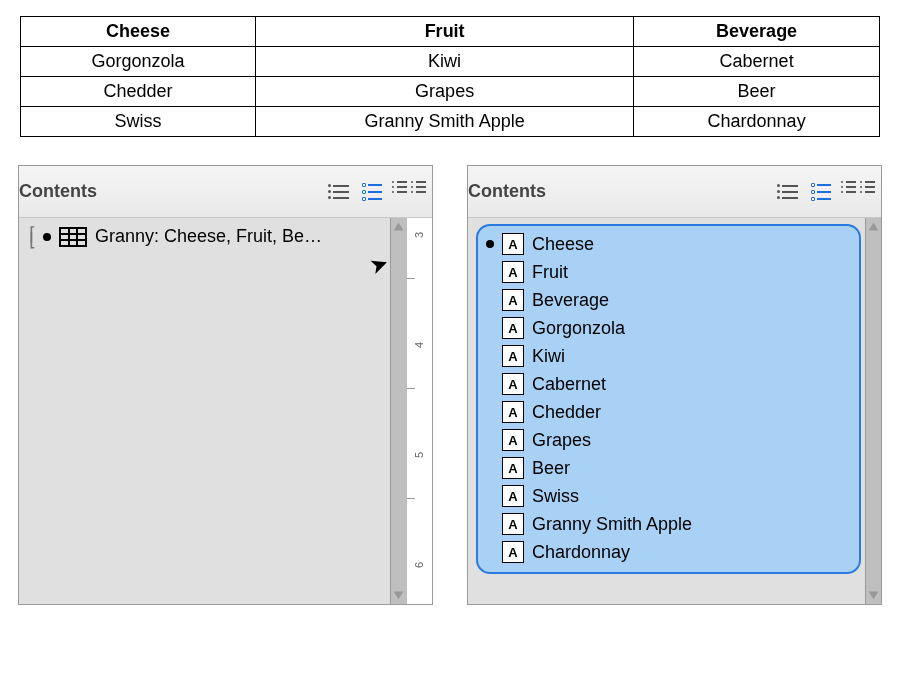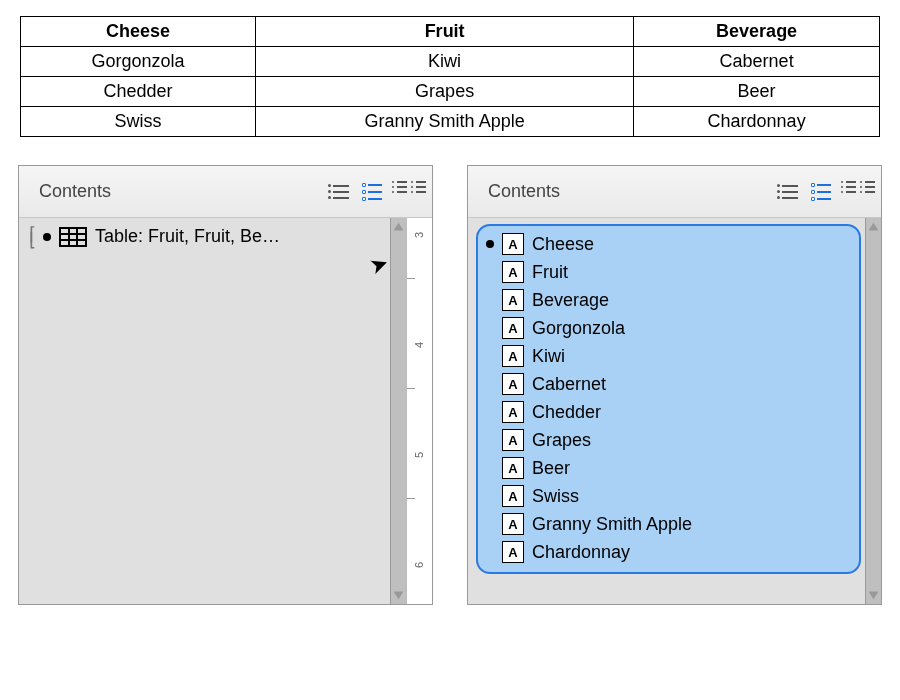--- a/index.html
+++ b/index.html
@@ -43,25 +43,25 @@
     display: flex;
     flex-direction: column;
   }
   .panel-left  { width: 430px; height: 440px; }
   .panel-right { width: 430px; height: 440px; }
 
   .panel-header {
     height: 52px;
     display: flex;
     align-items: center;
-    padding: 0 10px 0 20px;
+    padding: 0 10px 0 0;
     border-bottom: 1px solid #c7c7c7;
     background: linear-gradient(#f5f5f5,#e9e9e9);
     font-size: 18px;
-    font-weight: 400;
+    font-weight: 700;
     color: #444;
   }
   .panel-header .spacer { flex: 1; }
 
   .view-icons { display: flex; gap: 8px; }
   .view-icon {
     width: 26px; height: 22px;
     display: flex; flex-direction: column; justify-content: center; gap: 3px;
     cursor: pointer;
   }
@@ -267,21 +267,21 @@
             <div></div>
               <div></div>
               <div></div>
               <div></div>
               <div></div>
               <div></div>
               <div></div>
               <div></div>
               <div></div>
           </span>
-          <span class="row-label">Table: Fruit, Fruit, Be…</span>
+          <span class="row-label">Granny: Cheese, Fruit, Be…</span>
         </div>
         <span class="cursor-glyph">➤</span>
       </div>
       <div class="scrollbar">
         <div class="scroll-arrow"></div>
         <div class="scroll-arrow down"></div>
       </div>
       <div class="ruler">
         <span class="lbl" style="top:20px">3</span>
         <span class="tick" style="top:60px"></span>

